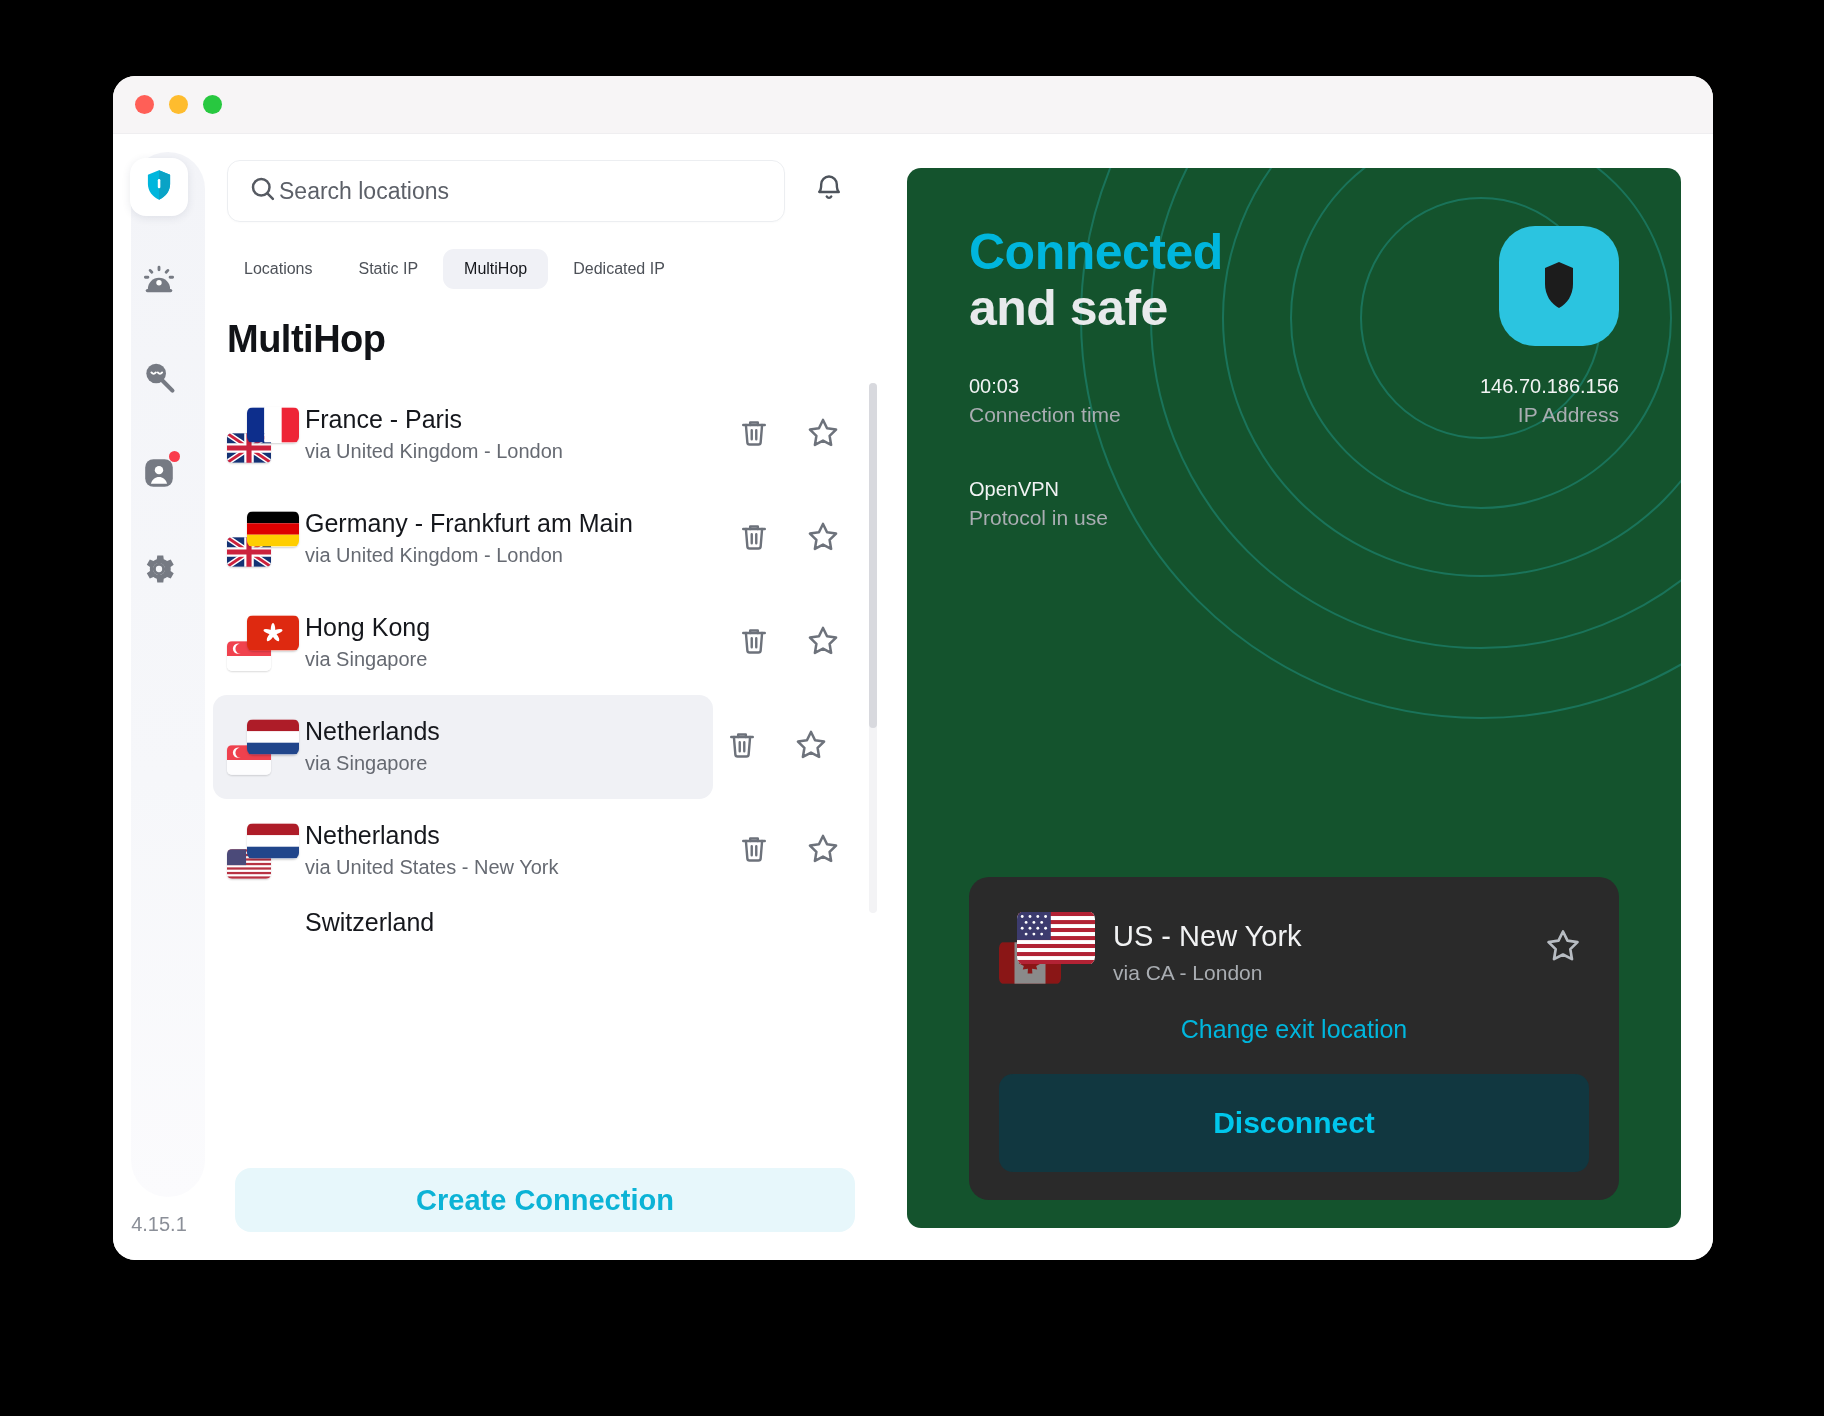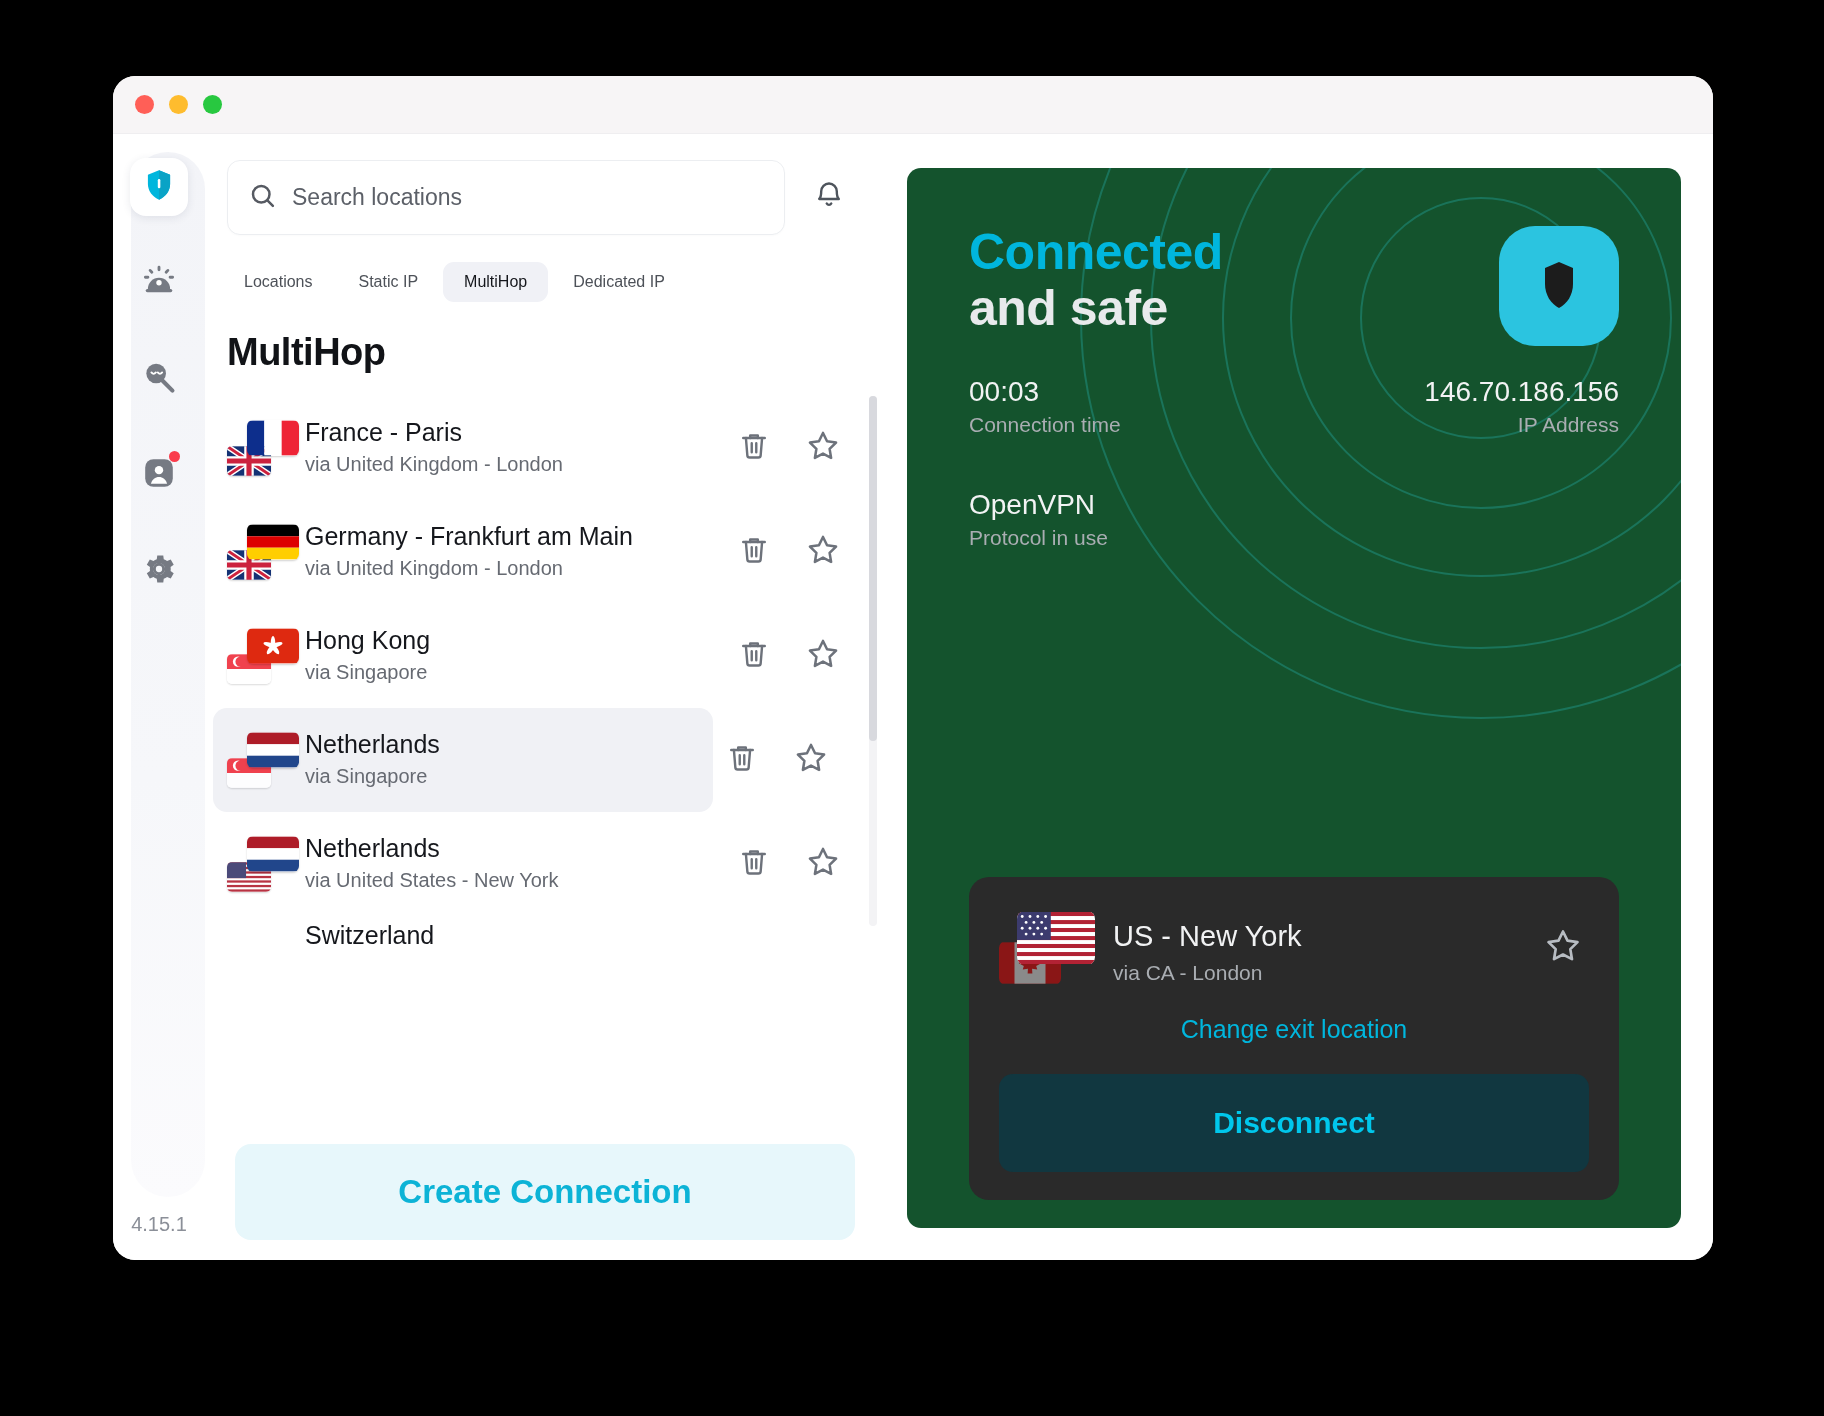--- a/index.html
+++ b/index.html
@@ -96,26 +96,26 @@
     position: relative;
   }
   .search-row {
     display: flex;
     align-items: center;
     gap: 22px;
     padding: 0 34px 0 22px;
   }
   .searchbox {
     flex: 1;
-    height: 75px;
+    height: 62px;
     border: 1.6px solid #eceef1;
     border-radius: 13px;
     display: flex;
     align-items: center;
-    gap: 14px;
+    gap: 1px;
     padding: 0 20px;
     background: #fff;
     box-shadow: 0 1px 2px rgba(0,0,0,0.02);
   }
   .search-ph { font-size: 23px; color: #5c6068; }
   .bell-btn { width: 44px; height: 44px; display:flex; align-items:center; justify-content:center;}
 
   .tabs {
     display: flex;
     align-items: center;
@@ -206,27 +206,27 @@
 
   .fade {
     position: absolute;
     left: 0; right: 0; bottom: 0;
     height: 110px;
     background: linear-gradient(180deg, rgba(255,255,255,0) 0%, #ffffff 62%);
     pointer-events: none;
   }
 
   .create-btn {
-    margin: 0 30px 20px 30px;
-    height: 96px;
+    margin: 0 30px 28px 30px;
+    height: 64px;
     background: #e7f7fb;
     border-radius: 16px;
     display: flex; align-items: center; justify-content: center;
     color: #0cb3d6;
-    font-size: 33px;
+    font-size: 29px;
     font-weight: bold;
   }
 
   
   .right {
     flex: 1;
     padding: 34px 32px 32px 22px;
   }
   .panel {
     position: relative;
@@ -237,21 +237,21 @@
     padding: 56px 62px 28px 62px;
     display: flex;
     flex-direction: column;
   }
   .rings { position: absolute; right: -120px; top: -170px; pointer-events: none; }
   .status-title { font-size: 50px; font-weight: bold; line-height: 1.12; letter-spacing: -0.5px; position: relative; z-index: 2;}
   .status-a { color: #00b6dd; display: block; }
   .status-b { color: #e8eaec; display: block; }
 
   .stats { margin-top: 38px; display: flex; justify-content: space-between; position: relative; z-index: 2;}
-  .stat-big   { font-size: 28px; color: #f2f3f4; line-height: 1.25; }
+  .stat-big   { font-size: 20px; color: #f2f3f4; line-height: 1.25; }
   .stat-label { font-size: 21px; color: #a9adb2; margin-top: 4px; }
   .stat.right-al { text-align: right; }
 
   .proto { margin-top: 50px; position: relative; z-index: 2;}
 
   .spacer { flex: 1; }
 
   .exit-card {
     background: #2a2a2a;
     border-radius: 20px;

